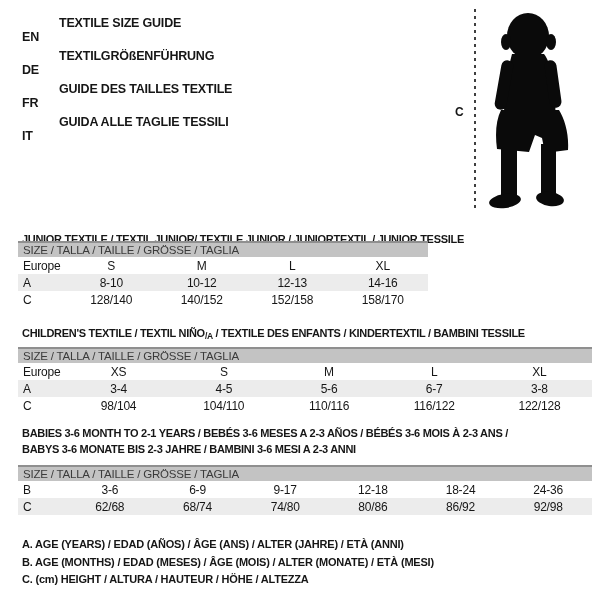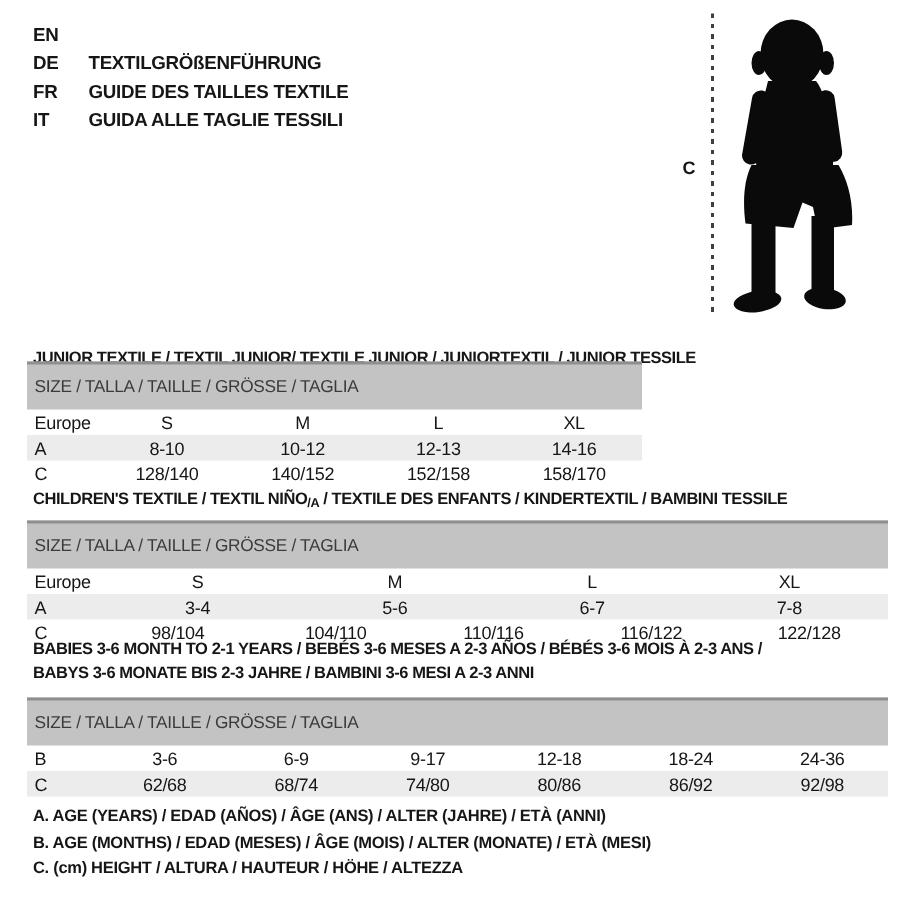--- a/index.html
+++ b/index.html
@@ -4,21 +4,21 @@
 <style>
   html, body { margin: 0; padding: 0; background: #fff; }
   .page {
     position: relative; width: 600px; height: 600px; background: #ffffff;
     font-family: "Liberation Sans", sans-serif; color: #161616; overflow: hidden;
   }
 
   
   .lang-block { position: absolute; top: 14px; left: 22px; }
   .lang-row { display: flex; font-weight: bold; font-size: 12.5px; line-height: 19px; letter-spacing: -0.2px; }
-  .lang-code { width: 37px; }
+  .lang-code { width: 37px; margin-top: 14px; }
 
   
   .measure-line {
     position: absolute; left: 474px; top: 9px; width: 2px; height: 202px;
     background-image: repeating-linear-gradient(to bottom, #3f3f3f 0 3px, transparent 3px 7px);
   }
   .measure-label { position: absolute; left: 455px; top: 105px; font-size: 12px; font-weight: bold; }
   .silhouette { position: absolute; left: 485px; top: 12px; }
 
   
@@ -26,40 +26,41 @@
     position: absolute; left: 22px; font-weight: bold; font-size: 11px;
     letter-spacing: -0.3px; white-space: nowrap; line-height: 15.5px;
   }
   .title-sub { font-size: 8.5px; position: relative; top: 2px; }
 
   
   .size-table { position: absolute; left: 18px; }
   .size-table.narrow { width: 410px; }
   .size-table.wide { width: 574px; }
   .size-bar {
-    height: 32px; background: #c3c3c3; border-top: 2px solid #8f8f8f;
+    height: 16px; background: #c3c3c3; border-top: 2px solid #8f8f8f;
     box-sizing: border-box; display: flex; align-items: center; padding-left: 5px;
     font-size: 11.5px; color: #3b3b3b; letter-spacing: -0.2px;
   }
   .trow { display: flex; height: 17px; align-items: center; font-size: 12px; letter-spacing: -0.2px; }
   .trow.shaded { background: #ececec; }
   .trow .lbl { width: 48px; padding-left: 5px; box-sizing: border-box; }
   .trow .cell { flex: 1; text-align: center; }
 
   
   .notes { position: absolute; left: 22px; top: 536px; font-weight: bold; font-size: 11px; line-height: 17.5px; letter-spacing: -0.2px; white-space: nowrap; }
 </style>
 </head>
 <body>
 
 <div class="page">
 
   <div class="lang-block">
     <div class="lang-row">
       <span class="lang-code">EN</span>
+      <span class="lang-label">TEXTILE SIZE GUIDE</span>
     </div>
     <div class="lang-row">
       <span class="lang-code">DE</span>
       <span class="lang-label">TEXTILGRÖßENFÜHRUNG</span>
     </div>
     <div class="lang-row">
       <span class="lang-code">FR</span>
       <span class="lang-label">GUIDE DES TAILLES TEXTILE</span>
     </div>
     <div class="lang-row">
@@ -110,31 +111,33 @@
     </div>
   </div>
 
   <div class="section-title" style="top:326px">
     <span>CHILDREN'S TEXTILE / TEXTIL NIÑO</span><span class="title-sub">/A</span><span> / TEXTILE DES ENFANTS / KINDERTEXTIL / BAMBINI TESSILE</span>
   </div>
   <div class="size-table wide" style="top:347px">
     <div class="size-bar">SIZE / TALLA / TAILLE / GRÖSSE / TAGLIA</div>
     <div class="trow">
       <span class="lbl">Europe</span>
+      <span class="cell">XS</span>
       <span class="cell">S</span>
       <span class="cell">M</span>
       <span class="cell">L</span>
       <span class="cell">XL</span>
     </div>
     <div class="trow shaded">
       <span class="lbl">A</span>
       <span class="cell">3-4</span>
+      <span class="cell">4-5</span>
       <span class="cell">5-6</span>
       <span class="cell">6-7</span>
-      <span class="cell">7-8</span>
+      <span class="cell">3-8</span>
     </div>
     <div class="trow">
       <span class="lbl">C</span>
       <span class="cell">98/104</span>
       <span class="cell">104/110</span>
       <span class="cell">110/116</span>
       <span class="cell">116/122</span>
       <span class="cell">122/128</span>
     </div>
   </div>

